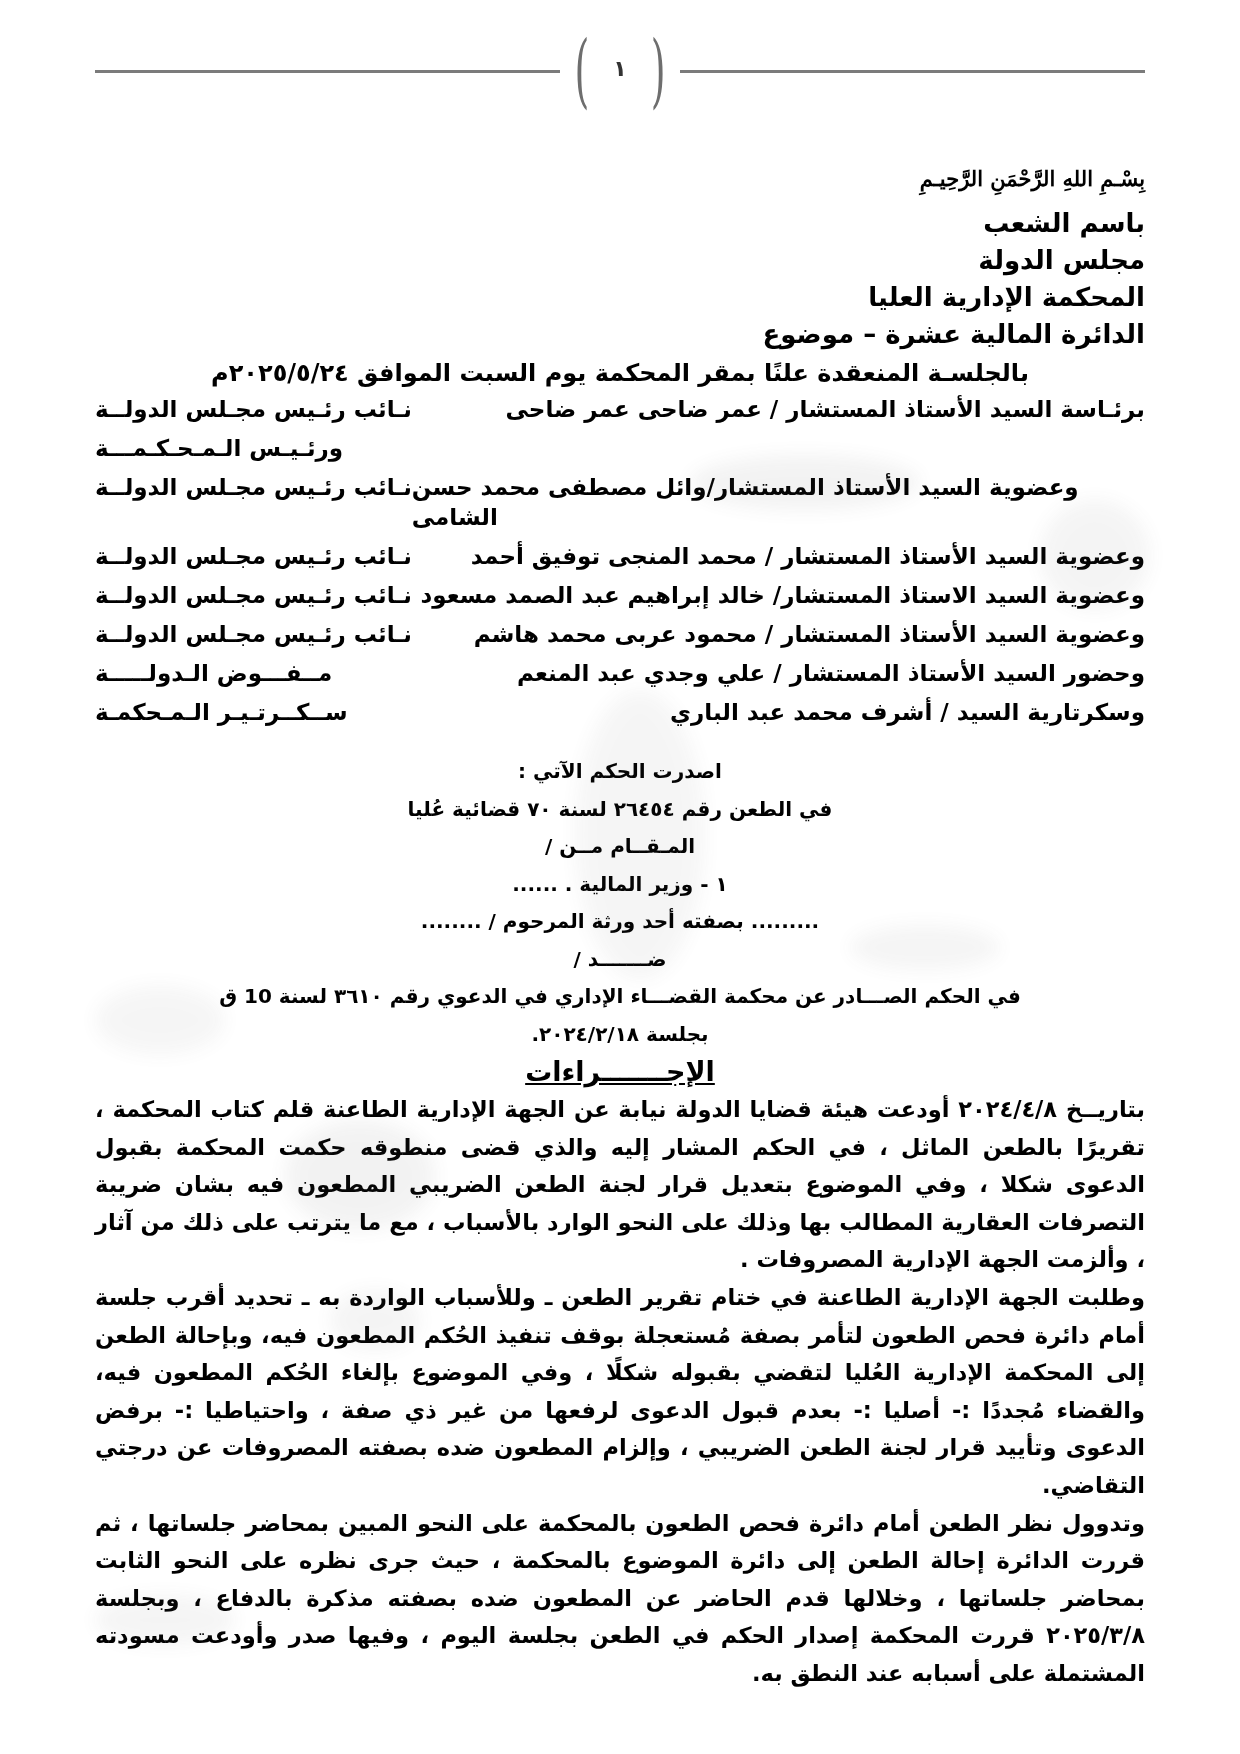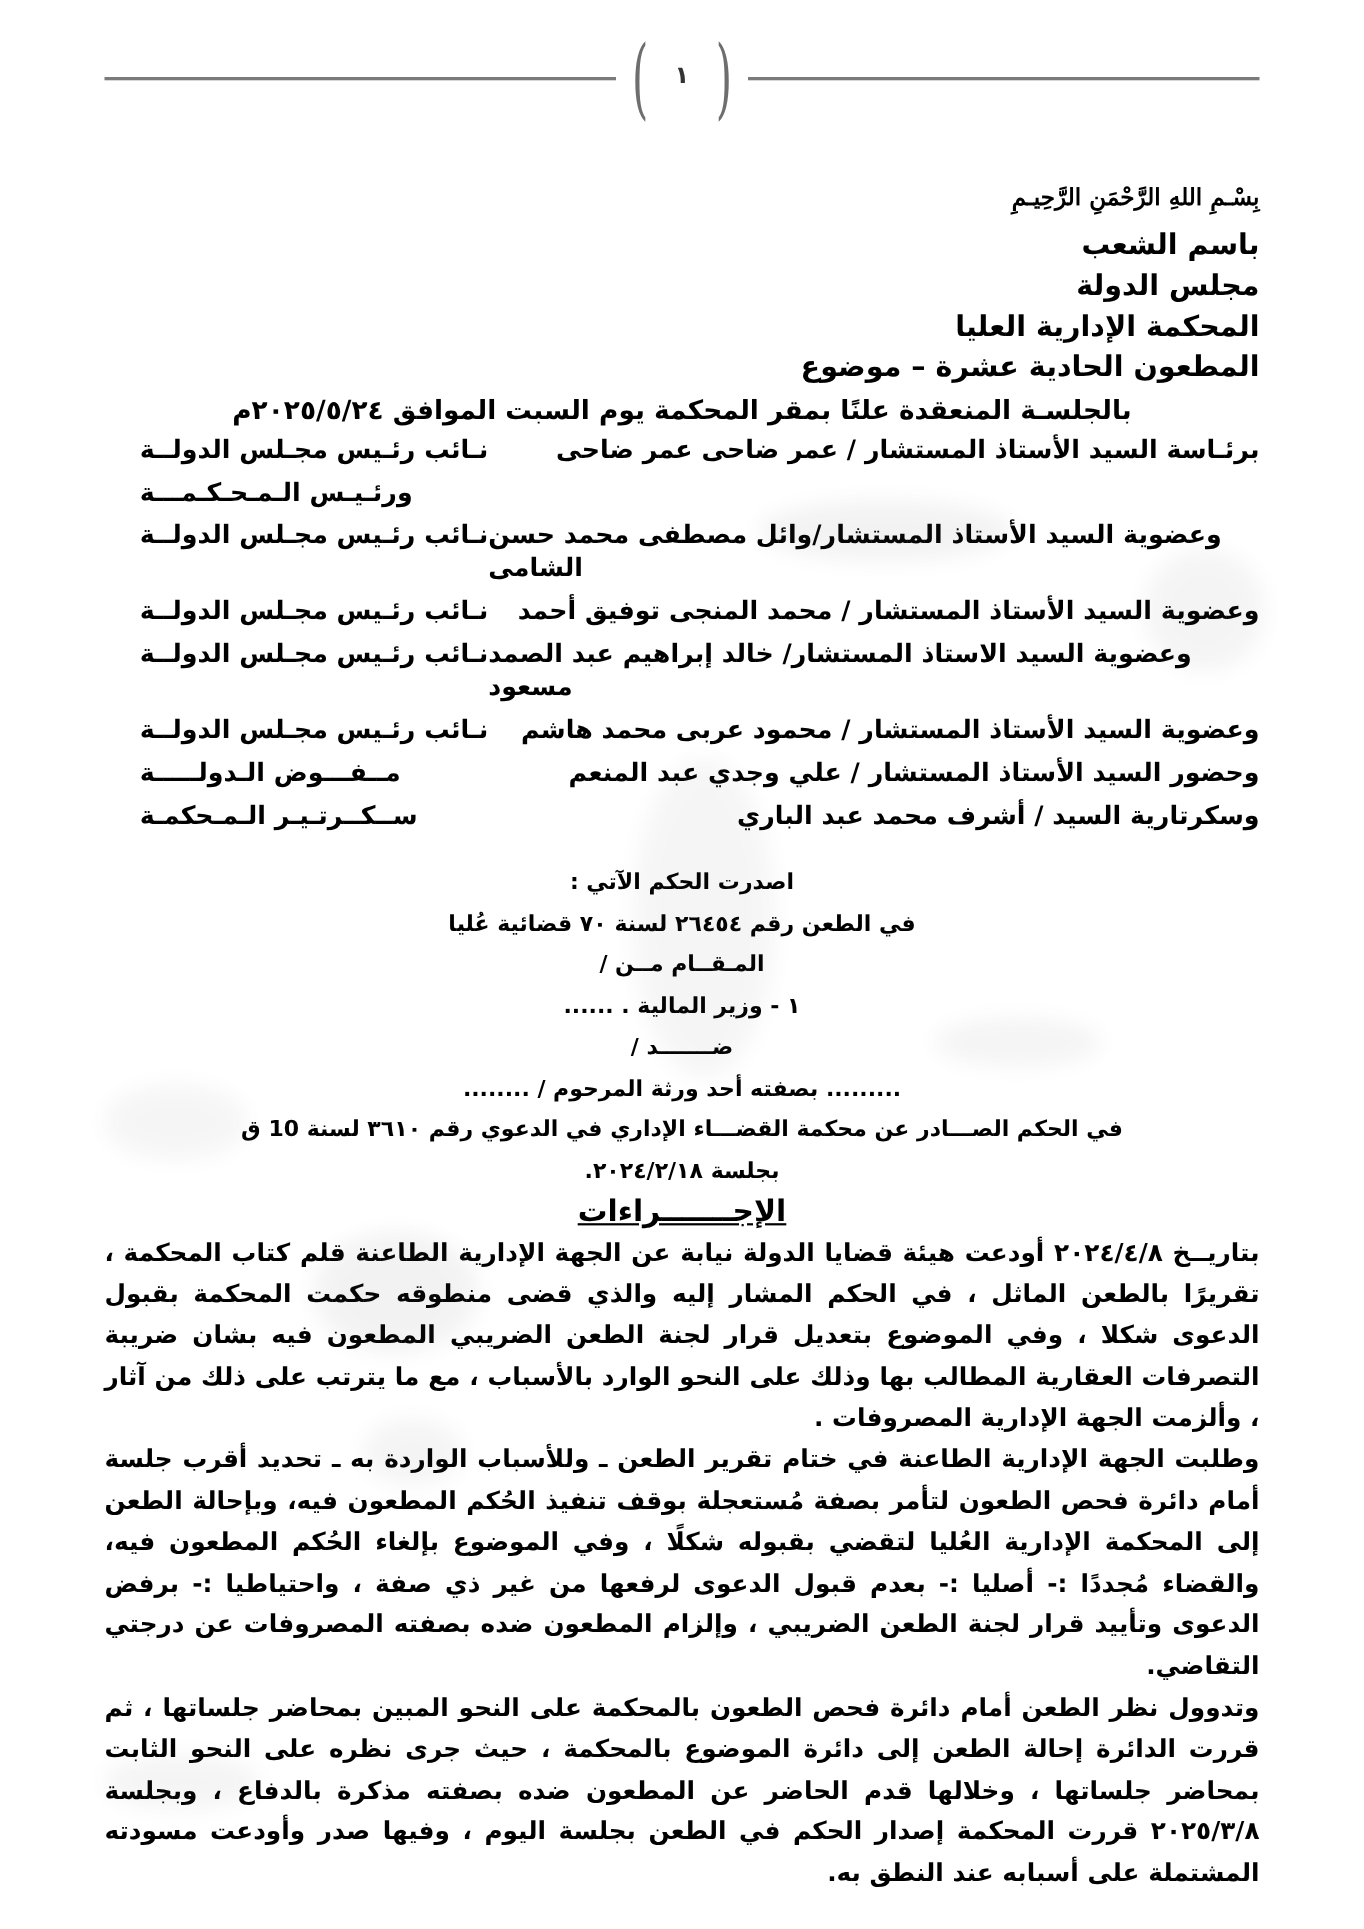--- a/index.html
+++ b/index.html
@@ -46,21 +46,21 @@
     margin-top:1px;
   }
   
   .panel{margin-top:2px;}
   .prow{
     display:flex;justify-content:space-between;align-items:baseline;
     font-size:23px;font-weight:700;line-height:30px;
     margin-bottom:9px;
   }
   .prow .ptext{text-align:left;}
-  .prow .prole{text-align:left;white-space:nowrap;margin-left:32px;}
+  .prow .prole{text-align:left;white-space:nowrap;}
   
   .case{margin-top:26px;}
   .case-line{
     text-align:center;font-size:20px;font-weight:700;line-height:37.5px;
   }
   .proc-heading{
     text-align:center;font-size:27px;font-weight:700;line-height:38px;
     margin-top:0px;
     text-decoration:underline;
   }
@@ -97,21 +97,21 @@
     <span class="brace">(</span>
     <span class="num">١</span>
     <span class="brace">)</span>
     <div class="rule"></div>
   </div>
 
   <div class="basmala">بِسْـمِ اللهِ الرَّحْمَنِ الرَّحِيـمِ</div>
   <div class="title-line">باسم الشعب</div>
   <div class="title-line">مجلس الدولة</div>
   <div class="title-line">المحكمة الإدارية العليا</div>
-  <div class="title-line">المطعون الحادية عشرة – موضوع</div>
+  <div class="title-line">الدائرة المالية عشرة – موضوع</div>
   <div class="session-line">بالجلسـة المنعقدة علنًا بمقر المحكمة يوم السبت الموافق ٢٠٢٥/٥/٢٤م</div>
 
   <div class="panel">
     <div class="prow">
       <span class="ptext">برئـاسة السيد الأستاذ المستشار / عمر ضاحى عمر ضاحى</span>
       <span class="prole">نـائب رئـيس مجـلس الدولــة</span>
     </div>
     <div class="prow">
       <span class="ptext"></span>
       <span class="prole">ورئـيـس الـمـحـكـمـــة</span>
@@ -140,22 +140,22 @@
       <span class="ptext">وسكرتارية السيد / أشرف محمد عبد الباري</span>
       <span class="prole">ســكــرتـيـر الـمـحكمـة</span>
     </div>
   </div>
 
   <div class="case">
     <div class="case-line">اصدرت الحكم الآتي :</div>
     <div class="case-line">في الطعن رقم ٢٦٤٥٤ لسنة ٧٠ قضائية عُليا</div>
     <div class="case-line">المـقــام مــن /</div>
     <div class="case-line">١ - وزير المالية . ......</div>
+    <div class="case-line">......... بصفته أحد ورثة المرحوم / ........</div>
     <div class="case-line">ضـــــــد /</div>
-    <div class="case-line">......... بصفته أحد ورثة المرحوم / ........</div>
     <div class="case-line">في الحكم الصـــادر عن محكمة القضـــاء الإداري في الدعوي رقم ٣٦١٠ لسنة 10 ق</div>
     <div class="case-line">بجلسة ٢٠٢٤/٢/١٨.</div>
   </div>
 
   <div class="proc-heading">الإجـــــــراءات</div>
   <p class="para">بتاريــخ ٢٠٢٤/٤/٨ أودعت هيئة قضايا الدولة نيابة عن الجهة الإدارية الطاعنة قلم كتاب المحكمة ، تقريرًا بالطعن الماثل ، في الحكم المشار إليه والذي قضى منطوقه حكمت المحكمة بقبول الدعوى شكلا ، وفي الموضوع بتعديل قرار لجنة الطعن الضريبي المطعون فيه بشان ضريبة التصرفات العقارية المطالب بها وذلك على النحو الوارد بالأسباب ، مع ما يترتب على ذلك من آثار ، وألزمت الجهة الإدارية المصروفات .</p>
   <p class="para">وطلبت الجهة الإدارية الطاعنة في ختام تقرير الطعن ـ وللأسباب الواردة به ـ تحديد أقرب جلسة أمام دائرة فحص الطعون لتأمر بصفة مُستعجلة بوقف تنفيذ الحُكم المطعون فيه، وبإحالة الطعن إلى المحكمة الإدارية العُليا لتقضي بقبوله شكلًا ، وفي الموضوع بإلغاء الحُكم المطعون فيه، والقضاء مُجددًا :- أصليا :- بعدم قبول الدعوى لرفعها من غير ذي صفة ، واحتياطيا :- برفض الدعوى وتأييد قرار لجنة الطعن الضريبي ، وإلزام المطعون ضده بصفته المصروفات عن درجتي التقاضي.</p>
   <p class="para">وتدوول نظر الطعن أمام دائرة فحص الطعون بالمحكمة على النحو المبين بمحاضر جلساتها ، ثم قررت الدائرة إحالة الطعن إلى دائرة الموضوع بالمحكمة ، حيث جرى نظره على النحو الثابت بمحاضر جلساتها ، وخلالها قدم الحاضر عن المطعون ضده بصفته مذكرة بالدفاع ، وبجلسة ٢٠٢٥/٣/٨ قررت المحكمة إصدار الحكم في الطعن بجلسة اليوم ، وفيها صدر وأودعت مسودته المشتملة على أسبابه عند النطق به.</p>
 
 </div>

